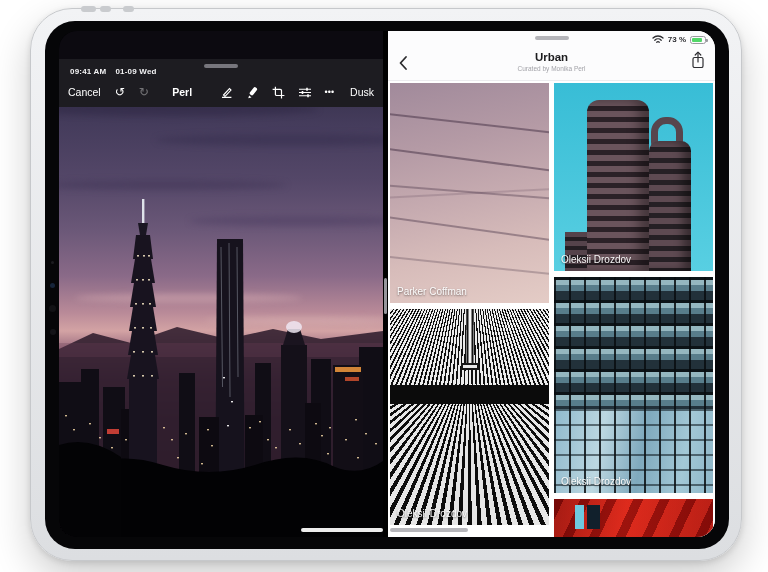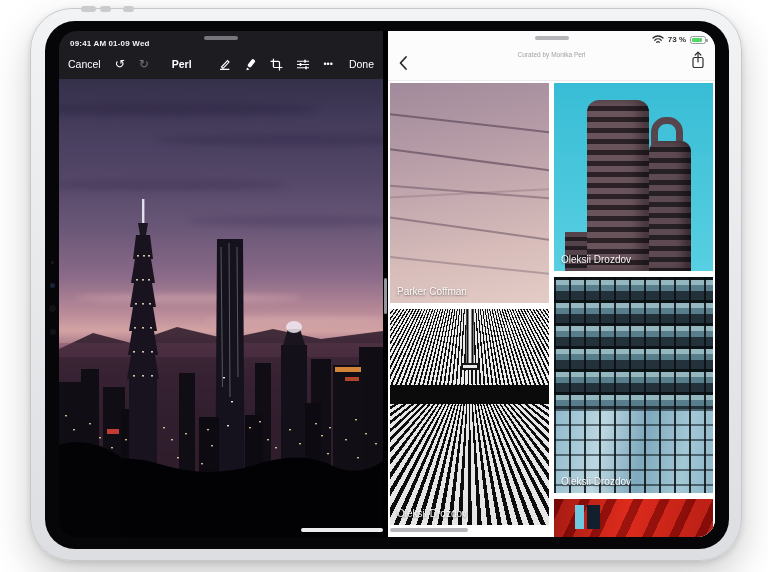--- a/index.html
+++ b/index.html
@@ -19,22 +19,22 @@
   .cam1{left:6px;top:240px;width:3px;height:3px;background:#1c1c20;}
   .cam2{left:5px;top:262px;width:5px;height:5px;background:#16243a;}
   .cam3{left:4px;top:284px;width:7px;height:7px;background:#121215;}
   .cam4{left:5px;top:308px;width:6px;height:6px;background:#141418;}
   .display{position:absolute;left:14px;top:10px;width:656px;height:506px;border-radius:18px;
            overflow:hidden;display:flex;background:#000;}
 
   
   .left-app{position:relative;width:324px;height:100%;background:#0c0a10;overflow:hidden;flex:none;}
   .l-top{position:relative;height:48px;background:#1d1c21;z-index:3;}
-  .l-status{height:18px;display:flex;align-items:flex-end;gap:2px;padding:0 0 1px 11px;
-            font-size:8px;font-weight:700;color:#f2f2f4;letter-spacing:.2px;}
+  .l-status{height:18px;display:flex;align-items:flex-end;gap:9px;padding:0 0 1px 11px;
+            font-size:8px;font-weight:700;color:#f2f2f4;letter-spacing:.2px;margin-top:28px;}
   .drag-pill{position:absolute;top:5px;left:50%;transform:translateX(-50%);width:34px;height:4px;
              border-radius:2px;}
   .pill-dark{background:#77767d;}
   .pill-light{background:#b4b4b9;}
   .l-toolbar{height:30px;display:flex;align-items:center;padding:0 9px;color:#fff;}
   .tb-label{font-size:10.5px;color:#fff;}
   .tb-glyph{font-family:"DejaVu Sans","Liberation Sans",sans-serif;font-size:12px;line-height:1;color:#fff;}
   .dim{opacity:.38;}
   .sp{flex:1;}
   .tb-icons{display:flex;align-items:center;gap:13px;margin:0 4px;}
@@ -187,21 +187,21 @@
                 <svg width="14" height="13" viewBox="0 0 14 13" fill="none" stroke="#fff" stroke-width="1.1">
                   <path d="M1 3.2 H13"></path>
                     <path d="M1 6.5 H13"></path>
                     <path d="M1 9.8 H13"></path>
                   <path d="M9 1.7 V4.7" stroke-width="1.6"></path>
                     <path d="M4.5 5 V8" stroke-width="1.6"></path>
                     <path d="M10 8.3 V11.3" stroke-width="1.6"></path>
                 </svg>
                 <span class="more-dots">•••</span>
               </span>
-              <span class="tb-label done ml12">Done</span>
+              <span class="tb-label done ml12">Dusk</span>
             </div>
           </div>
 
           <div class="photo">
             <div class="cloud c1"></div>
             <div class="cloud c2"></div>
             <div class="cloud c3"></div>
             <div class="cloud c4"></div>
             <div class="cloud c5"></div>
             <div class="cloud c6"></div>
@@ -333,20 +333,21 @@
                 <span class="batt-cap"></span>
               </span>
             </div>
             <div class="r-nav">
               <span class="back">
                 <svg width="10" height="16" viewBox="0 0 10 16" fill="none" stroke="#2c2c2e" stroke-width="1.8" stroke-linecap="round" stroke-linejoin="round">
                   <polyline points="8,2 2.5,8 8,14"></polyline>
                 </svg>
               </span>
               <div class="r-titles">
+                <div class="r-title">Urban</div>
                 <div class="r-sub">Curated by Monika Perl</div>
               </div>
               <span class="share">
                 <svg width="14" height="18" viewBox="0 0 14 18" fill="none" stroke="#2d2d31" stroke-width="1.2" stroke-linecap="round" stroke-linejoin="round">
                   <rect x="2" y="6.5" width="10" height="10" rx="1.6"></rect>
                   <path d="M7 1.5 V11"></path>
                     <path d="M4.2 4 L7 1.2 L9.8 4"></path>
                 </svg>
               </span>
             </div>

